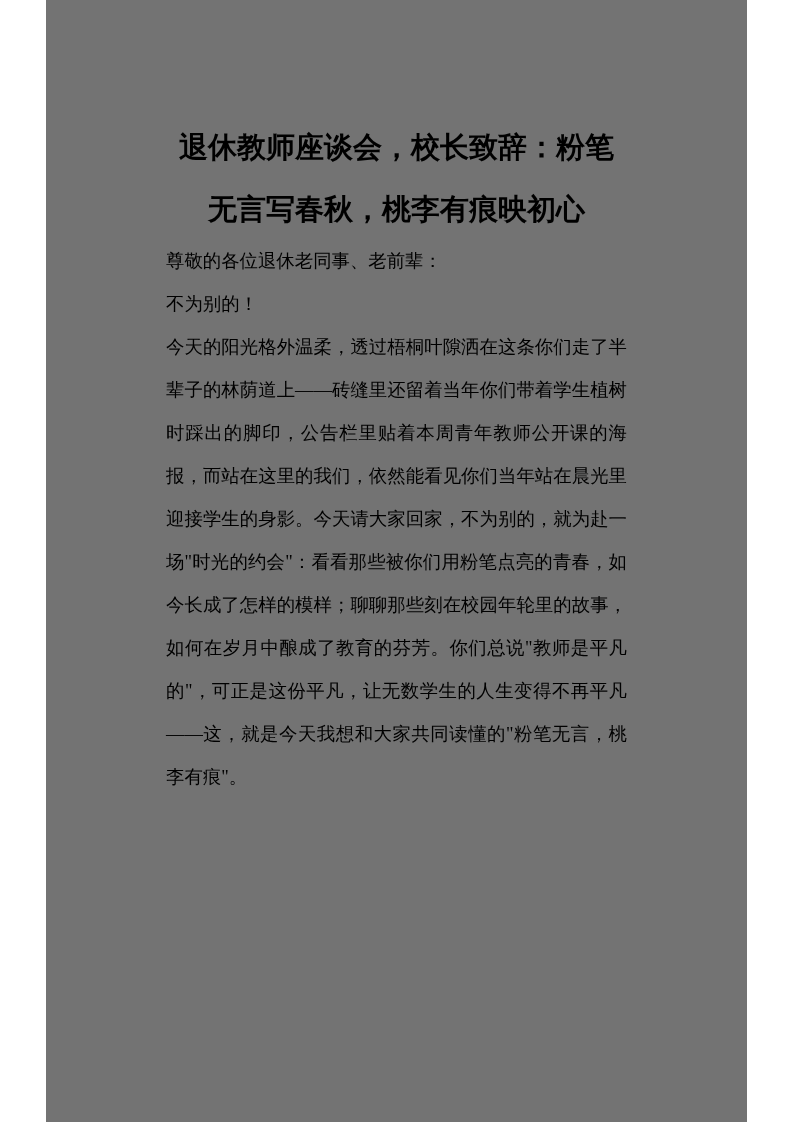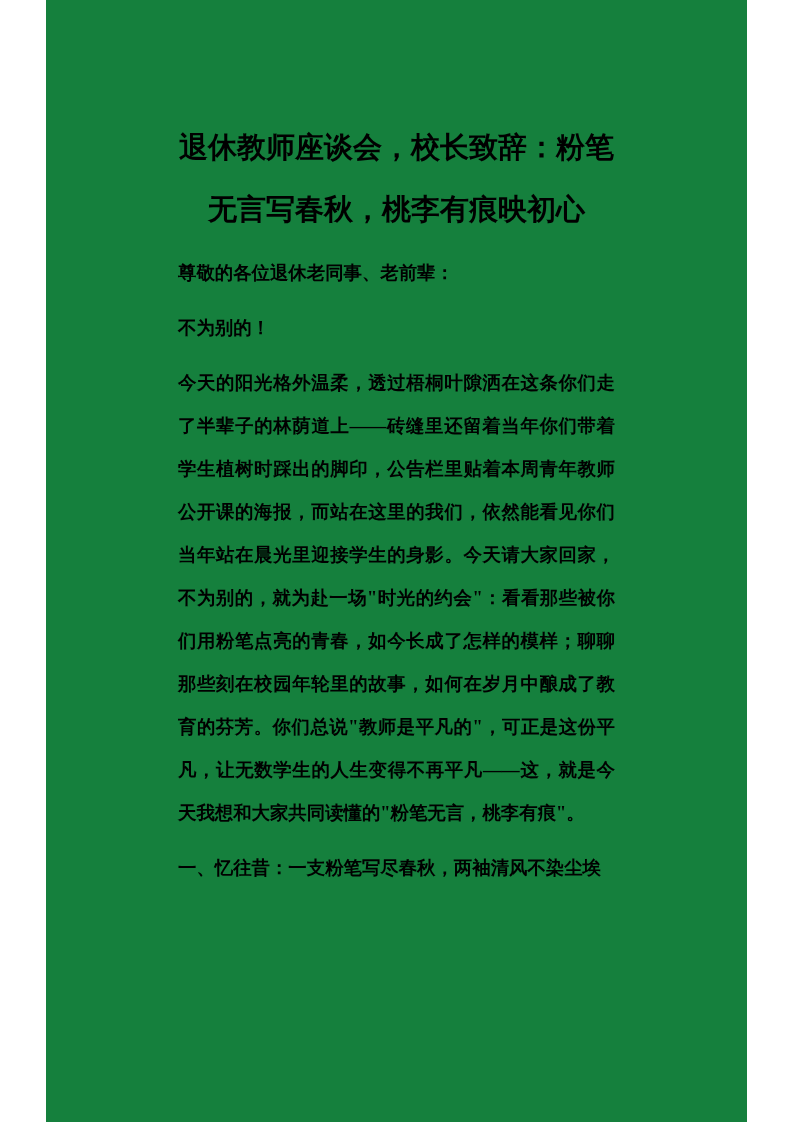--- a/index.html
+++ b/index.html
@@ -5,57 +5,56 @@
   html, body {
     margin: 0;
     padding: 0;
     background: #ffffff;
   }
   .page {
     position: relative;
     width: 701px;
     height: 1122px;
     margin: 0 auto;
-    background: #15803d;
+    background: #737373;
     color: #000000;
     overflow: hidden;
     box-sizing: border-box;
     padding: 116px 120px 0 120px;
     font-family: "Liberation Serif", "DejaVu Serif", serif;
   }
   .doc-title {
     margin: 0;
     padding: 0;
     font-size: 29px;
     font-weight: bold;
     line-height: 62px;
     text-align: center;
     letter-spacing: 0;
   }
   .para {
-    margin: 12px;
+    margin: 0;
     padding: 0;
     font-size: 18.4px;
-    font-weight: bold;
+    font-weight: normal;
     line-height: 43px;
     text-align: justify;
     text-justify: inter-character;
     word-break: normal;
     overflow-wrap: break-word;
   }
 </style>
 </head>
 <body>
 
 <div class="page">
 
   <h1 class="doc-title">退休教师座谈会，校长致辞：粉笔无言写春秋，桃李有痕映初心</h1>
 
   <p class="para">尊敬的各位退休老同事、老前辈：</p>
 
   <p class="para">不为别的！</p>
 
   <p class="para">今天的阳光格外温柔，透过梧桐叶隙洒在这条你们走了半辈子的林荫道上——砖缝里还留着当年你们带着学生植树时踩出的脚印，公告栏里贴着本周青年教师公开课的海报，而站在这里的我们，依然能看见你们当年站在晨光里迎接学生的身影。今天请大家回家，不为别的，就为赴一场"时光的约会"：看看那些被你们用粉笔点亮的青春，如今长成了怎样的模样；聊聊那些刻在校园年轮里的故事，如何在岁月中酿成了教育的芬芳。你们总说"教师是平凡的"，可正是这份平凡，让无数学生的人生变得不再平凡——这，就是今天我想和大家共同读懂的"粉笔无言，桃李有痕"。</p>
 
-  <p class="para">一、忆往昔：一支粉笔写尽春秋，两袖清风不染尘埃</p>
 
 
 </div>
 
 </body></html>

